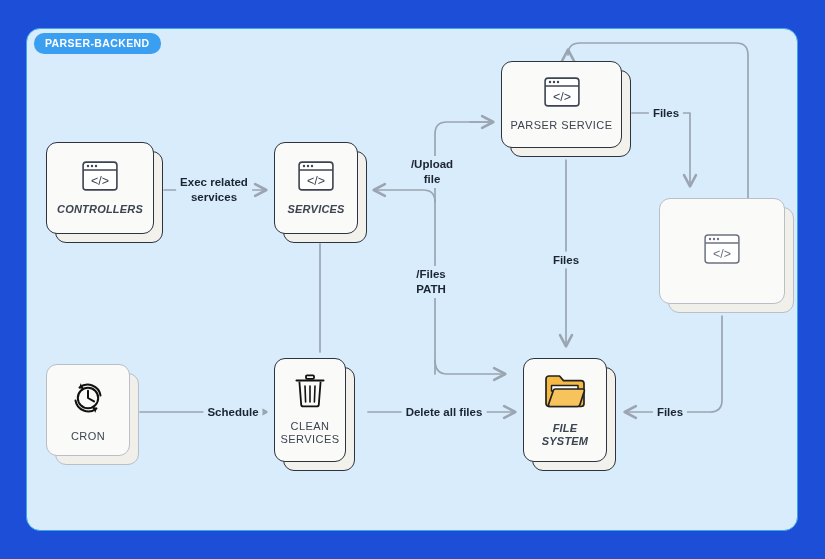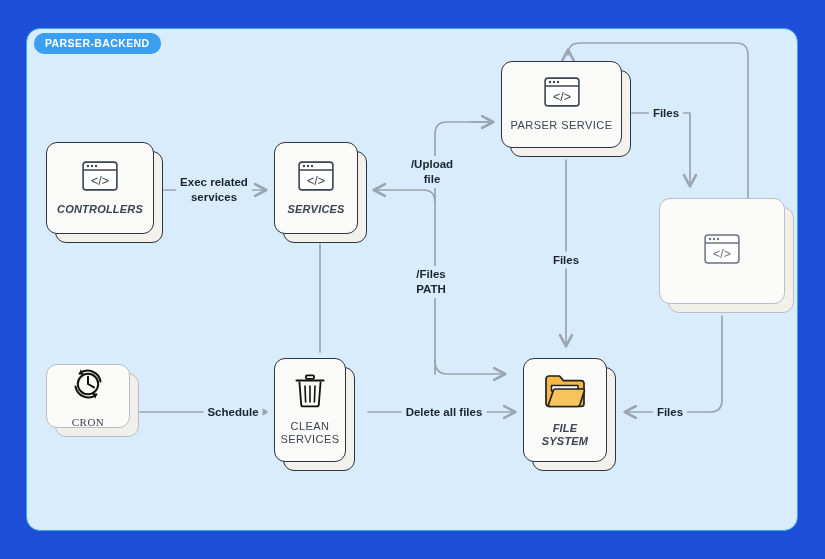--- a/index.html
+++ b/index.html
@@ -159,21 +159,21 @@
           <line x1="1.1" y1="9" x2="34.9" y2="9" stroke="#6b7280" stroke-width="1.3"></line>
           <circle cx="6" cy="5" r="1.2" fill="#6b7280"></circle>
             <circle cx="10" cy="5" r="1.2" fill="#6b7280"></circle>
             <circle cx="14" cy="5" r="1.2" fill="#6b7280"></circle>
           <text x="18" y="23.5" text-anchor="middle" font-family="'Liberation Sans',sans-serif" font-size="12.5" fill="#6b7280">&lt;/&gt;</text>
         </svg>
       </span>
     </div>
   </div>
 
-  <div class="node soft" style="left:46px;top:364px;width:84px;height:64px;font-family:Liberation Serif, serif;">
+  <div class="node soft" style="left:46px;top:364px;width:84px;height:92px;">
     <div class="shadow"></div>
     <div class="card">
       <span class="icon">
         <svg width="40" height="40" viewBox="0 0 40 40">
           <path d="M32.5,17.5 A13,13 0 0 0 11.5,9.5" fill="none" stroke="#111" stroke-width="2" stroke-linecap="round"></path>
           <path d="M7.5,22.5 A13,13 0 0 0 28.5,30.5" fill="none" stroke="#111" stroke-width="2" stroke-linecap="round"></path>
           <path d="M12.6,5.2 L11.2,10.2 L16.2,11.2 Z" fill="#111"></path>
           <path d="M27.4,34.8 L28.8,29.8 L23.8,28.8 Z" fill="#111"></path>
           <circle cx="20" cy="20" r="10.2" fill="none" stroke="#111" stroke-width="2"></circle>
           <path d="M20,12.8 L20,20 L26,23.4" fill="none" stroke="#111" stroke-width="2" stroke-linecap="round" stroke-linejoin="round"></path>

